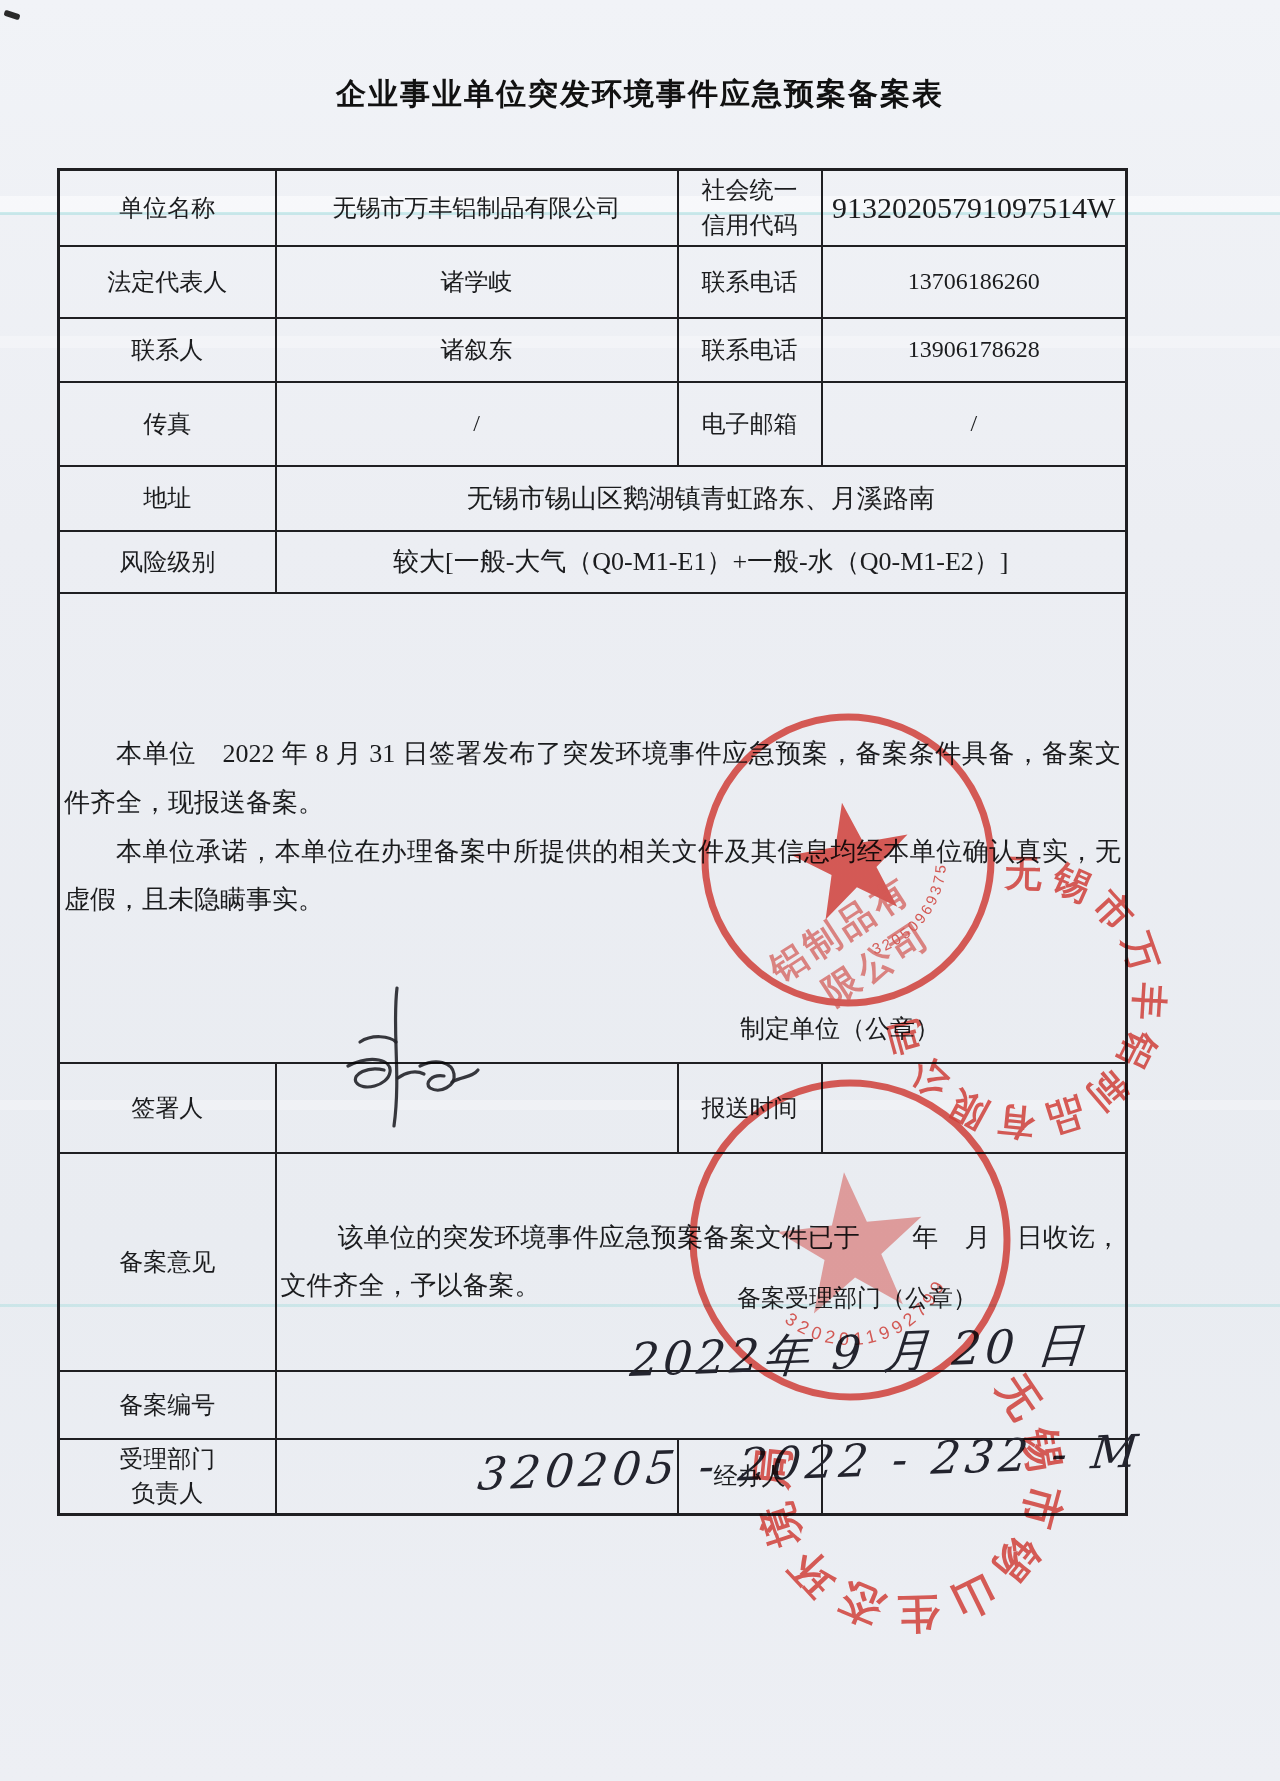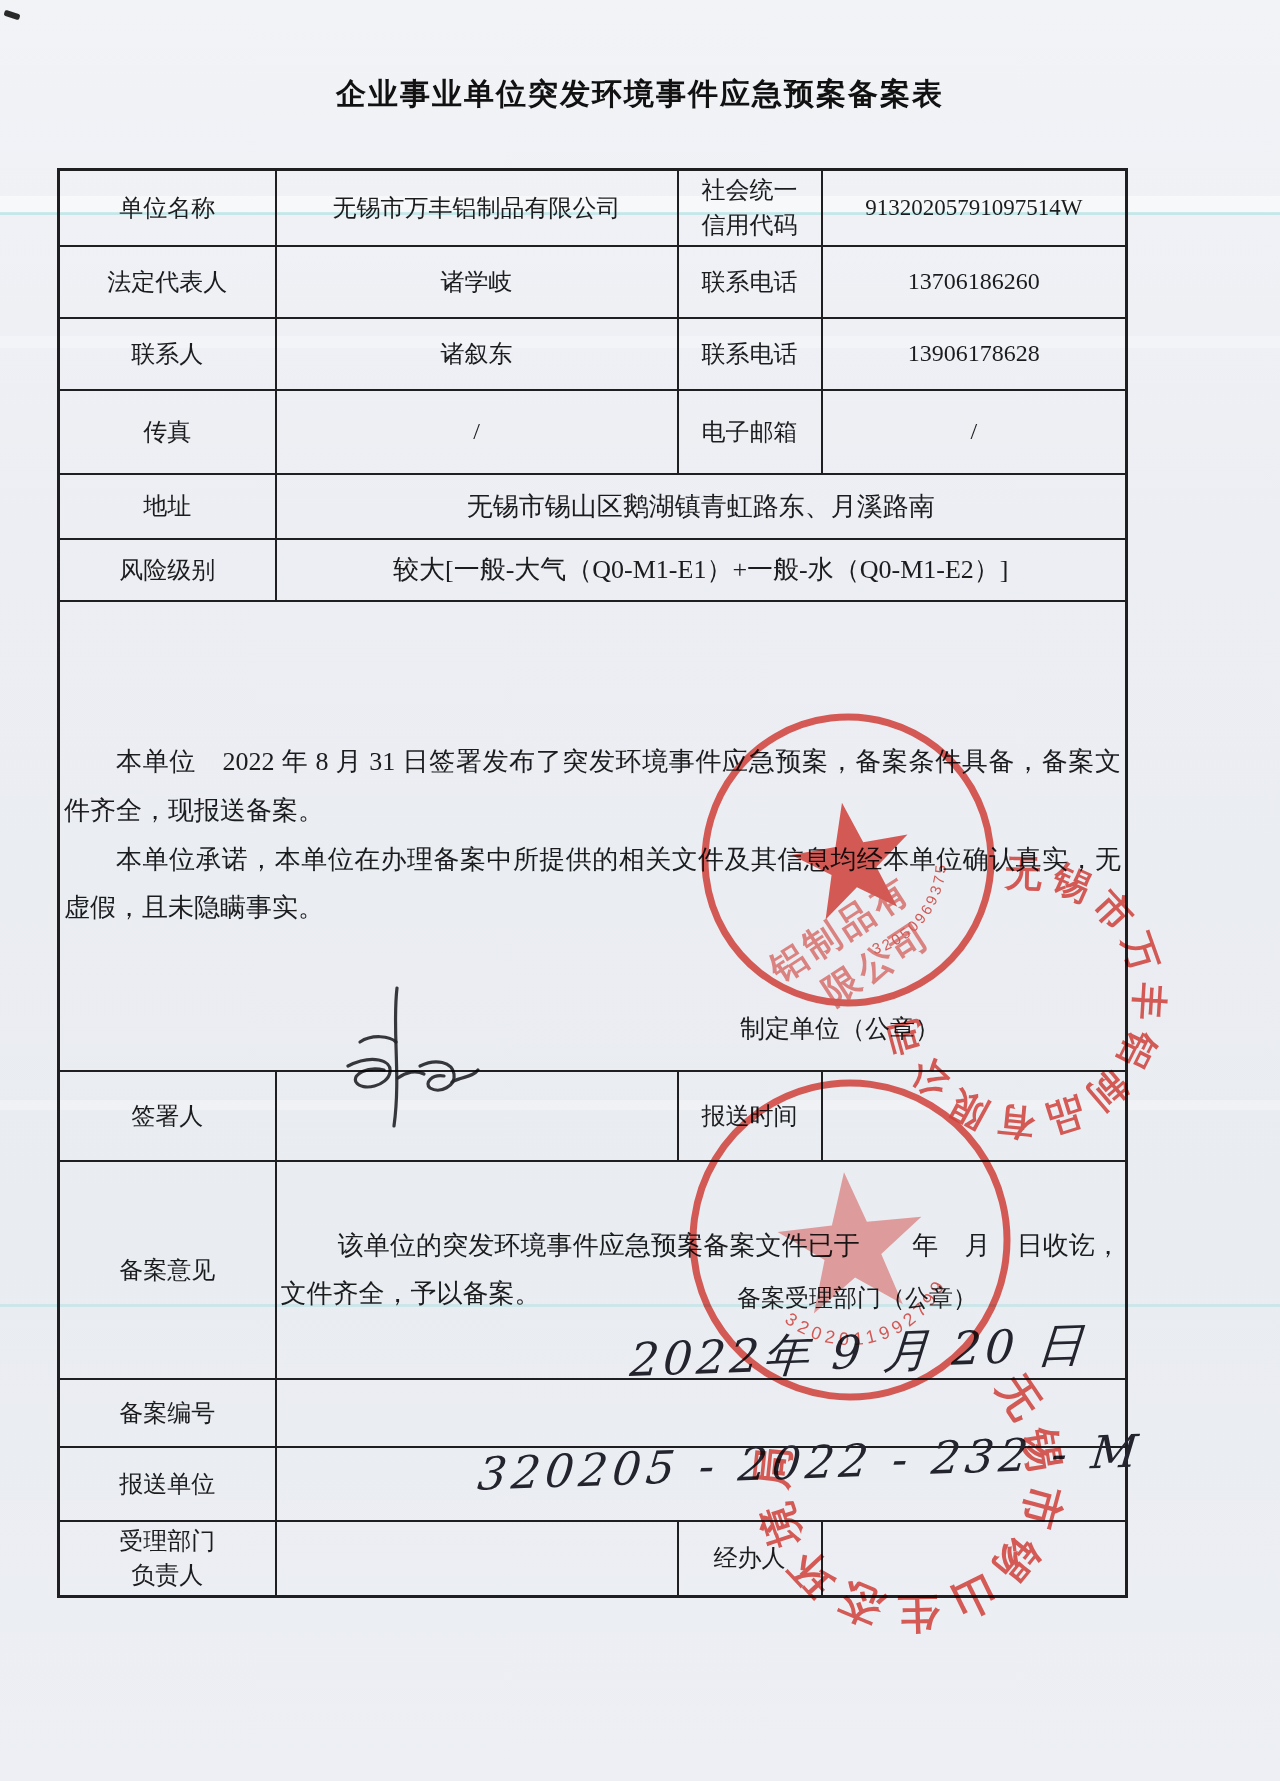--- a/index.html
+++ b/index.html
@@ -63,29 +63,29 @@
         <col style="width:402px">
         <col style="width:144px">
         <col style="width:305px">
       </colgroup>
     <tbody>
         <tr style="height:70px">
       <td>单位名称</td>
       <td>无锡市万丰铝制品有限公司</td>
       <td class="pre">社会统一
 信用代码</td>
-      <td style="font-size:23px">91320205791097514W</td>
+      <td style="font-size:30px">91320205791097514W</td>
     </tr>
     <tr style="height:72px">
       <td>法定代表人</td>
       <td>诸学岐</td>
       <td>联系电话</td>
       <td>13706186260</td>
     </tr>
-    <tr style="height:72px">
+    <tr style="height:64px">
       <td>联系人</td>
       <td>诸叙东</td>
       <td>联系电话</td>
       <td>13906178628</td>
     </tr>
     <tr style="height:84px">
       <td>传真</td>
       <td>/</td>
       <td>电子邮箱</td>
       <td>/</td>
@@ -111,24 +111,20 @@
       <td></td>
     </tr>
     <tr style="height:218px">
       <td>备案意见</td>
       <td colspan="3" class="opinion-cell">
         <p>该单位的突发环境事件应急预案备案文件已于　　年　月　日收讫，文件齐全，予以备案。</p>
       </td>
     </tr>
     <tr style="height:68px">
       <td>备案编号</td>
-      <td colspan="3"></td>
-    </tr>
-    <tr style="height:74px">
-      <td>报送单位</td>
       <td colspan="3"></td>
     </tr>
     <tr style="height:73px">
       <td class="pre">受理部门
 负责人</td>
       <td></td>
       <td>经办人</td>
       <td></td>
     </tr>
   </tbody>

